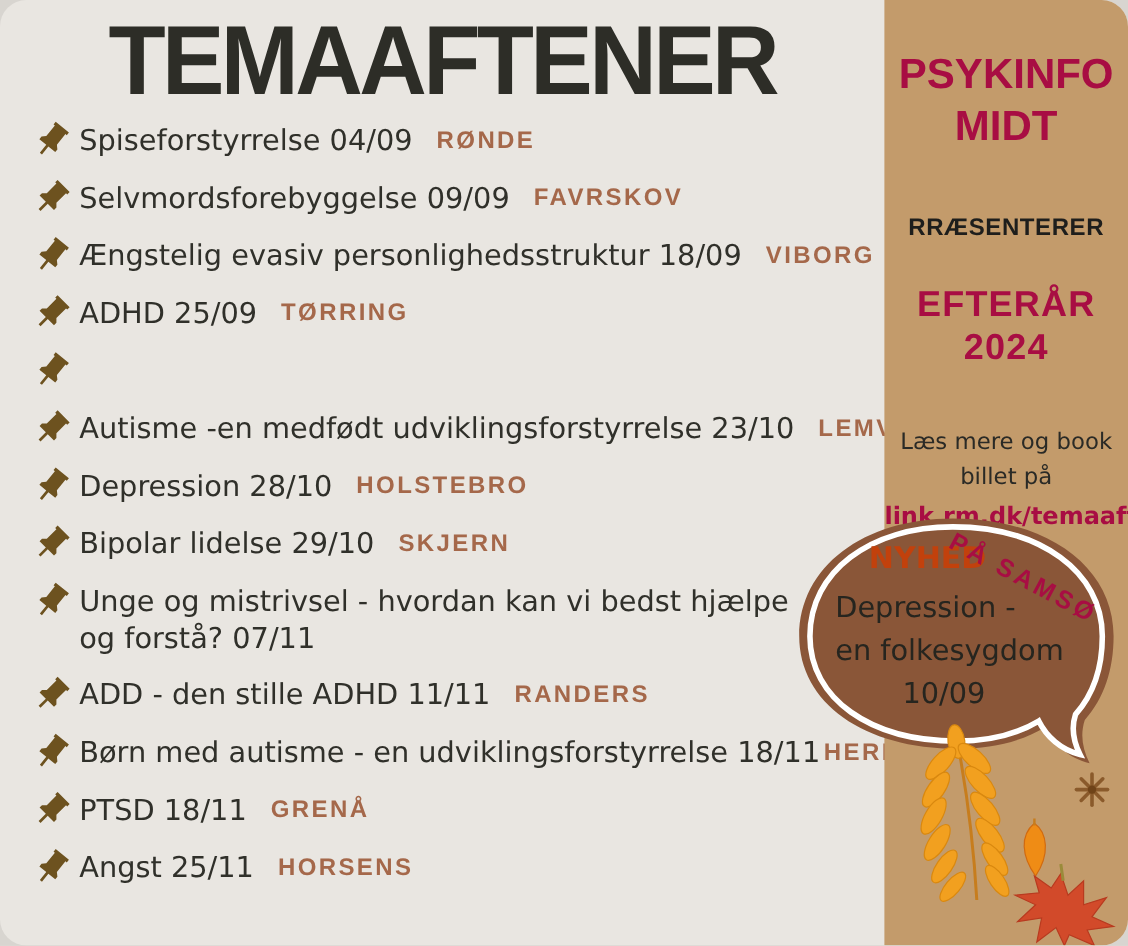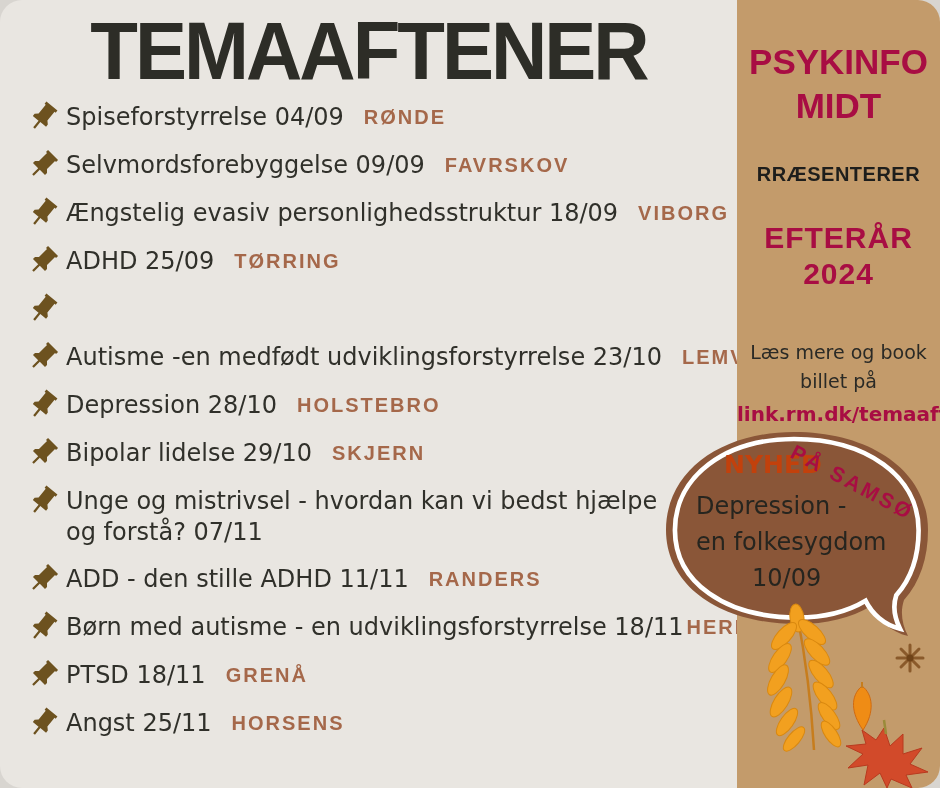--- a/index.html
+++ b/index.html
@@ -31,21 +31,21 @@
   
   .sidebar{
     position:absolute;right:0;top:0;width:203px;height:788px;
     background:#c39b6b;text-align:center;
   }
   .brand{
     margin-top:40px;font-family:"Liberation Sans",sans-serif;font-weight:bold;
     font-size:35px;line-height:44px;color:#a80d43;letter-spacing:0px;
   }
   .presents{
-    margin-top:34px;font-family:"Liberation Sans",sans-serif;
+    margin-top:50px;font-family:"Liberation Sans",sans-serif;
     font-size:20px;line-height:24px;color:#1e1e1c;letter-spacing:0.5px;font-weight:600;
   }
   .season{
     margin-top:34px;font-family:"Liberation Sans",sans-serif;font-weight:bold;
     font-size:30px;line-height:36px;color:#a80d43;letter-spacing:1px;
   }
   .book{margin-top:46px;font-size:19px;line-height:29px;color:#2a2a26;}
   .link{margin-top:5px;font-size:20px;line-height:26px;color:#a80d43;font-weight:600;}
   
   .bubble{position:absolute;left:648px;top:424px;width:292px;height:218px;}

